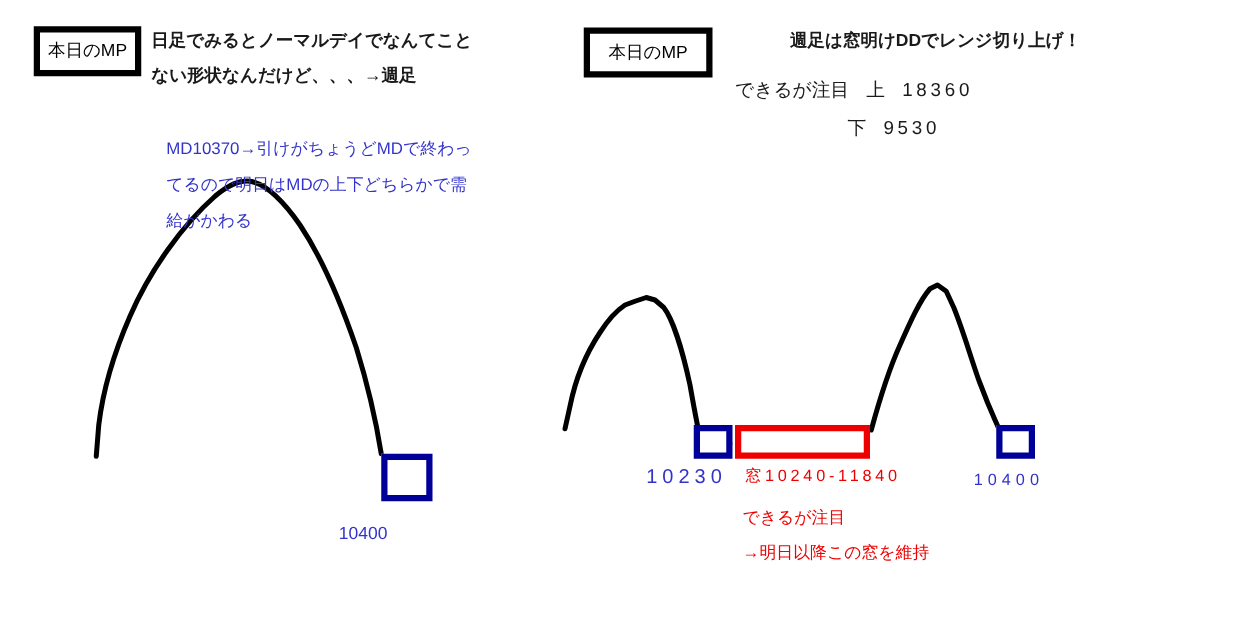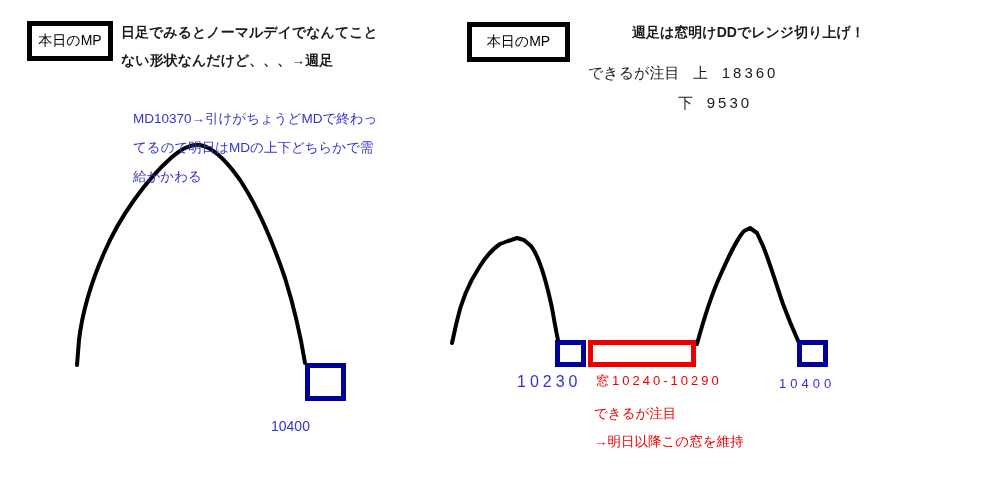--- a/index.html
+++ b/index.html
@@ -213,19 +213,19 @@
 
   <div class="mark-box blue" id="box-left-blue"></div>
   <div class="mark-box blue" id="box-mid-blue"></div>
   <div class="mark-box red" id="box-gap-red"></div>
   <div class="mark-box blue" id="box-right-blue"></div>
 
   <div class="price-label" id="label-left-10400">10400</div>
   <div class="price-label" id="label-10230">10230</div>
   <div class="price-label" id="label-10400-right">10400</div>
 
-  <div id="note-red-gap">窓10240-10290</div>
+  <div id="note-red-gap">窓10240-11840</div>
   <div id="note-red-follow">
     <div>できるが注目</div>
     <div>→明日以降この窓を維持</div>
   </div>
 
 </div>
 
 </body></html>

